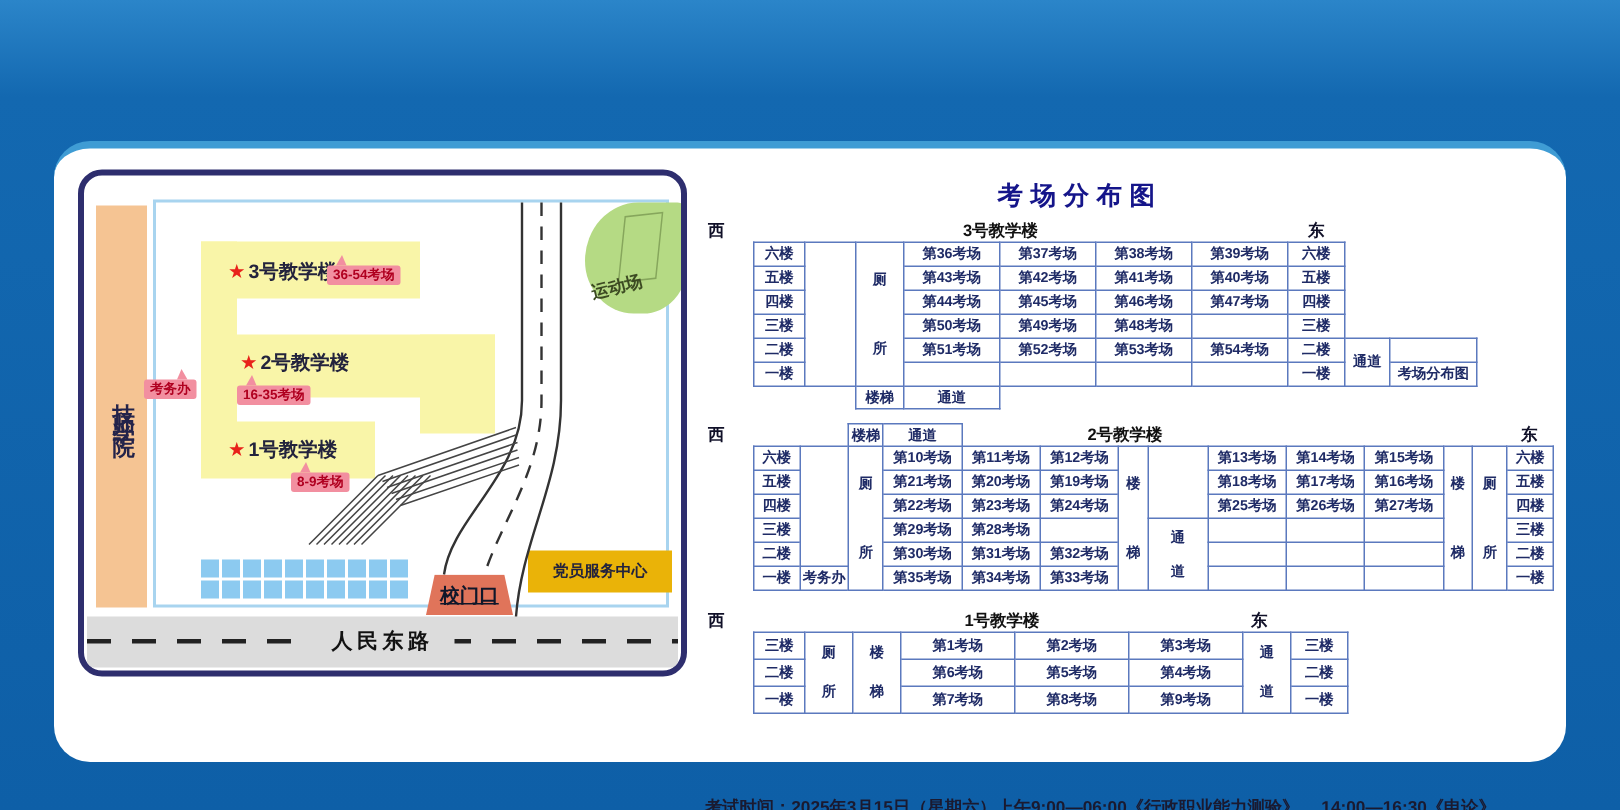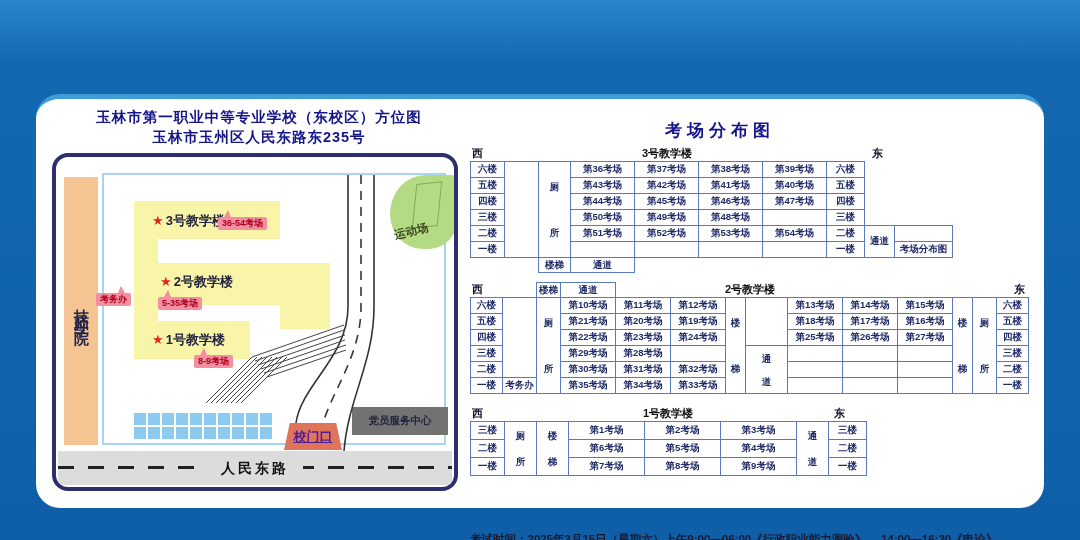--- a/index.html
+++ b/index.html
@@ -40,60 +40,56 @@
     border-radius:55% 10% 45% 50%; }
   .pg-quad { position:absolute; left:24px; top:8px; width:26px; height:44px;
     border:1px solid #86a65c; transform:skewY(-12deg) rotate(6deg); }
   .pg-label { position:absolute; left:4px; bottom:10px; font-size:11.5px; font-weight:bold; color:#3c4a22;
     transform:rotate(-14deg); }
   .parking { position:absolute; left:78px; top:256px; display:grid;
     grid-template-columns:repeat(10,12px); grid-template-rows:12px 12px; gap:2px; }
   .parking i { background:#8ccaf0; display:block; }
   .gate { position:absolute; left:228px; top:266px; width:58px; height:27px; background:#e0745a;
     clip-path:polygon(10% 0,90% 0,100% 100%,0 100%); display:flex; align-items:center; justify-content:center;
-    font-size:13px; font-weight:bold; color:#4c1d95; z-index:2;text-decoration:underline; }
-  .svc { position:absolute; left:296px; top:250px; width:96px; height:28px; background:#737373;
+    font-size:13px; font-weight:bold; color:#0f172a; z-index:2;text-decoration:underline; }
+  .svc { position:absolute; left:296px; top:250px; width:96px; height:28px; background:#eab308;
     display:flex; align-items:center; justify-content:center; font-size:10.5px; font-weight:bold; color:#23233d; }
   .road { position:absolute; left:2px; top:294px; width:394px; height:34px; background:#dcdcdc; }
   .road .dash { position:absolute; left:0; right:0; top:15px; height:3px;
     background:repeating-linear-gradient(90deg,#222 0 16px,transparent 16px 30px); }
   .road .rlabel { position:absolute; left:0; right:0; top:8px; text-align:center; z-index:1; }
   .road .rlabel span { background:#dcdcdc; padding:0 14px; font-size:14px; font-weight:bold; color:#111; letter-spacing:3px; }
   .mapsvg { position:absolute; left:0; top:0; z-index:1; pointer-events:none; }
   
   .right { position:absolute; left:434px; top:6px; width:566px; }
   .dist-title { text-align:center; width:500px; color:#15158a; font-weight:bold; font-size:17px; letter-spacing:5px;margin-top:14px; }
   .tblock { position:relative; }
   .bhead { position:relative; height:15px; font-size:11px; font-weight:bold; color:#101028; }
   .wlab { position:absolute; left:2px; top:0; }
   .elab { position:absolute; top:0; }
   .btitle { position:absolute; top:0; text-align:center; font-size:11px; color:#111; }
-  table.tbl { border-collapse:collapse; table-layout:fixed; }
+  table.tbl { border-collapse:collapse; table-layout:fixed;margin-left:32px; }
   table.tbl td { border:1px solid #5b79be; font-size:9.5px; font-weight:bold; color:#1f2b66;
     text-align:center; vertical-align:middle; padding:0; overflow:hidden; }
   table.tbl td.g { border:none; }
   td.v { white-space:pre-line; }
   .v6 { line-height:46px; }  
   .v3 { line-height:23px; }  
   .v3b { line-height:26px; } 
   .info { margin-top:13px; font-size:11.5px; font-weight:bold; color:#1a1a30; line-height:20px; white-space:pre; }
 </style>
 </head>
 <body>
 
 <div class="hdr">
 </div>
 
 <div class="panel">
 
   <div class="map">
-    <div class="map-title">
-      <div>玉林市第一职业中等专业学校（东校区）方位图</div>
-      <div>玉林市玉州区人民东路东235号</div>
-    </div>
     <div class="map-box">
       <div class="campus"></div>
       <div class="strip-orange">
         <span>技师学院</span>
       </div>
 
       <div class="bld" style="left:78px;top:44px;width:24px;height:156px;"></div>
       <div class="bld" style="left:78px;top:44px;width:146px;height:38px;"></div>
       <div class="bld" style="left:78px;top:106px;width:196px;height:42px;"></div>
       <div class="bld" style="left:224px;top:106px;width:50px;height:66px;"></div>
@@ -123,21 +119,21 @@
 
       <div class="bld-label" style="left:96px;top:55px;">
         <span class="star">★</span><span>3号教学楼</span>
       </div>
       <div class="callout t-up-l" style="left:162px;top:60px;">36-54考场</div>
 
       <div class="bld-label" style="left:104px;top:116px;">
         <span class="star">★</span><span>2号教学楼</span>
       </div>
       <div class="callout t-up-r" style="left:40px;top:136px;">考务办</div>
-      <div class="callout t-up-l" style="left:102px;top:140px;">5-35考场</div>
+      <div class="callout t-up-l" style="left:102px;top:140px;">16-35考场</div>
 
       <div class="bld-label" style="left:96px;top:174px;">
         <span class="star">★</span><span>1号教学楼</span>
       </div>
       <div class="callout t-up-l" style="left:138px;top:198px;">8-9考场</div>
 
       <div class="playground">
         <div class="pg-quad"></div>
         <div class="pg-label">运动场</div>
       </div>

